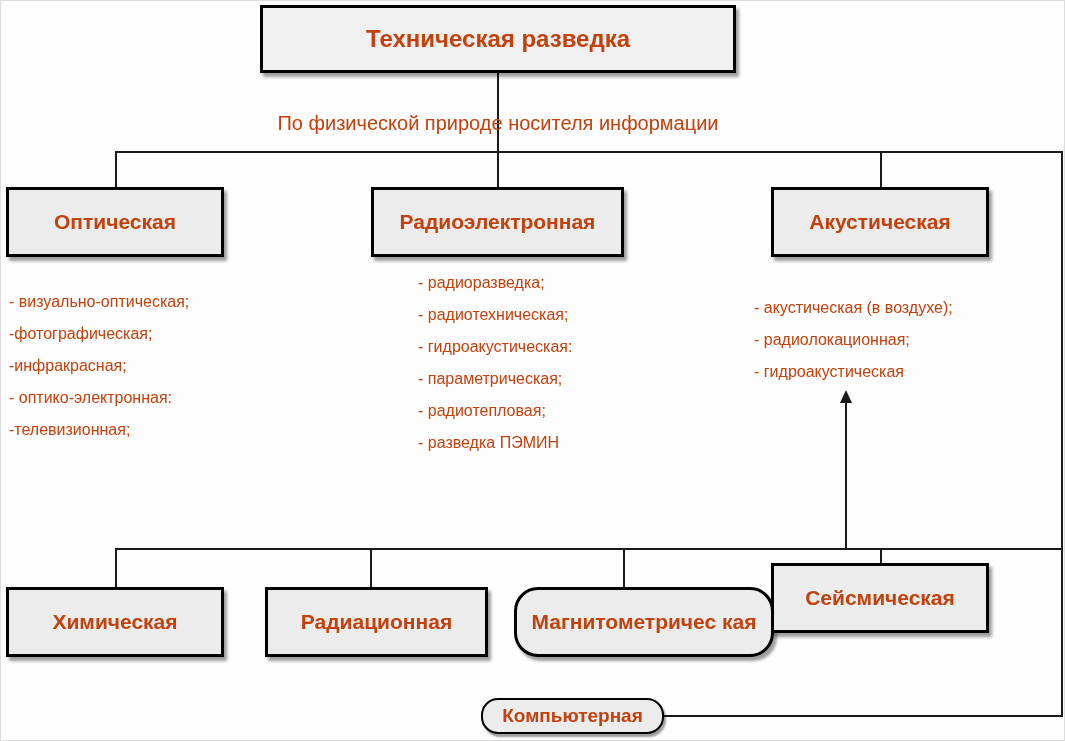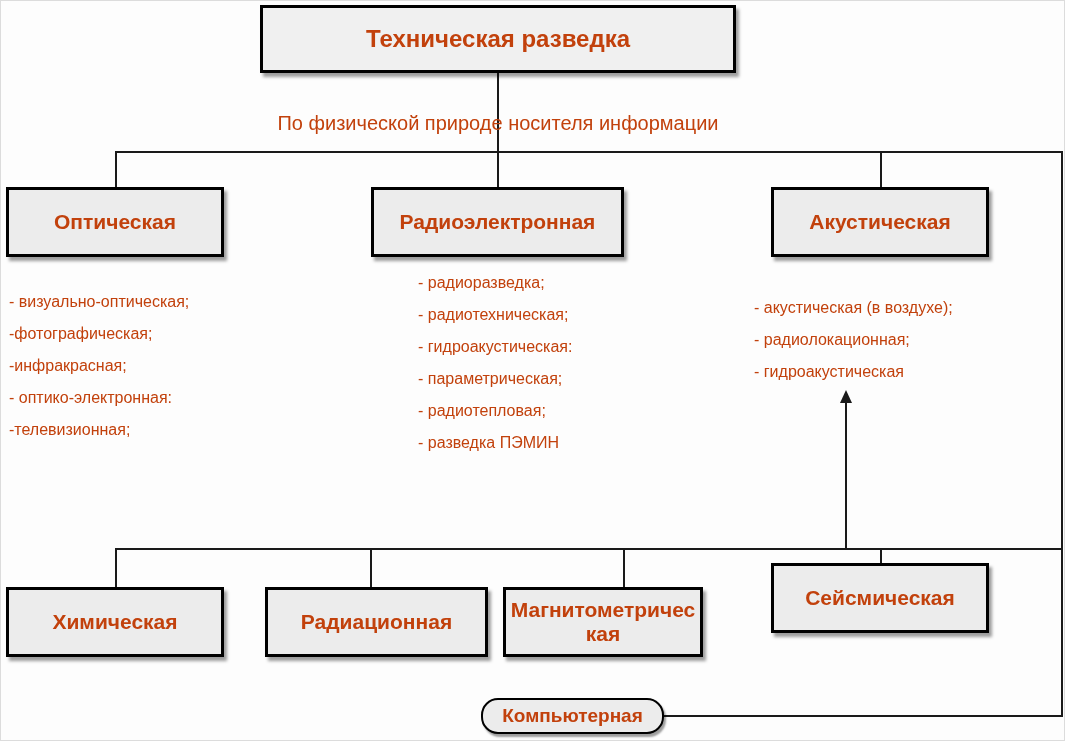--- a/index.html
+++ b/index.html
@@ -107,21 +107,21 @@
       <div class="list-line">- радиолокационная;</div>
       <div class="list-line">- гидроакустическая</div>
     </div>
 
   <div class="box" style="left:5px; top:586px; width:218px; height:70px;">
     <span class="box-label">Химическая</span>
   </div>
   <div class="box" style="left:258px; top:586px; width:223px; height:70px;margin-left:6px;">
     <span class="box-label">Радиационная</span>
   </div>
-  <div class="box" style="left:502px; top:586px; width:200px; height:70px;">
+  <div class="box" style="left:513px; top:586px; width:260px; height:70px;border-radius:24px;">
     <span class="box-label">Магнитометричес кая</span>
   </div>
   <div class="box" style="left:770px; top:562px; width:218px; height:70px;">
     <span class="box-label">Сейсмическая</span>
   </div>
 
   <div class="box computer-box" style="left:480px; top:697px; width:183px; height:36px;">
     <span class="box-label">Компьютерная</span>
   </div>
 

